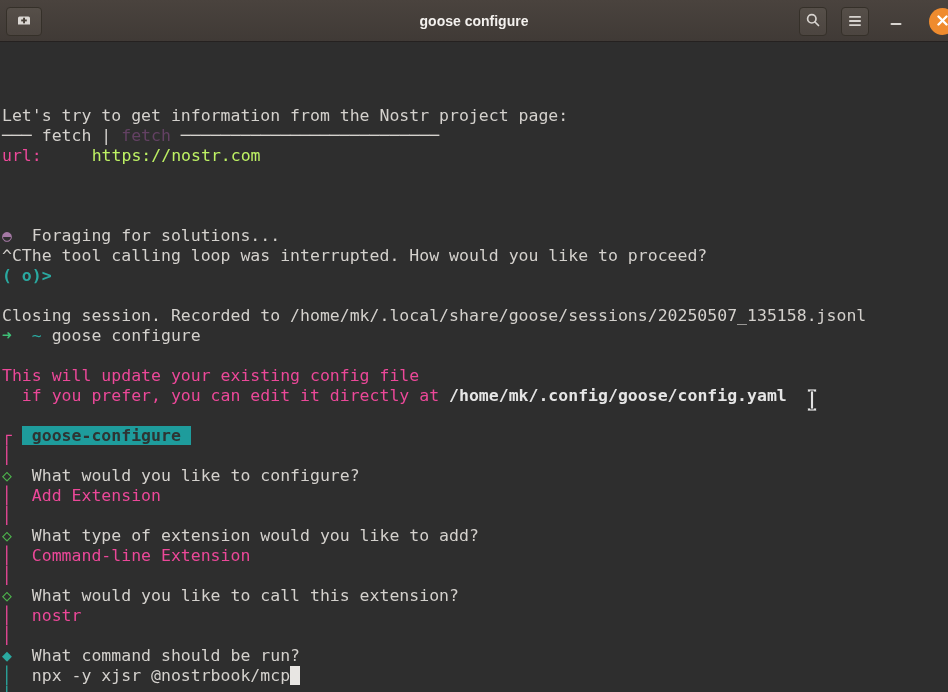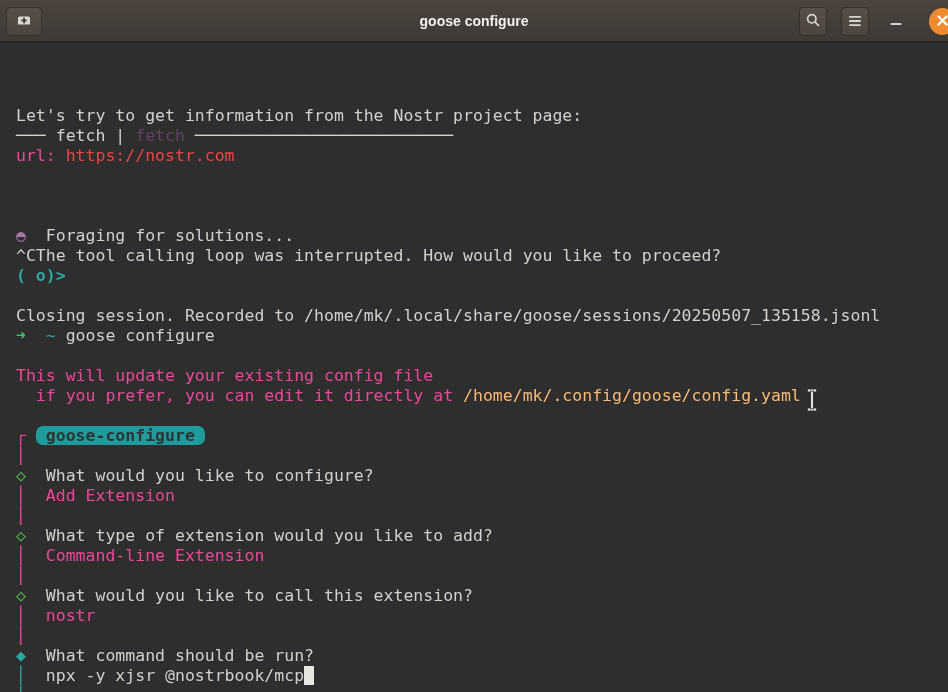--- a/index.html
+++ b/index.html
@@ -39,36 +39,36 @@
     pointer-events:none;
   }
   .close-btn{
     position:absolute;top:8px;left:929px;width:27px;height:27px;
     border-radius:50%;background:#ef8b2e;
     display:flex;align-items:center;justify-content:center;cursor:pointer;
   }
   
   .term{
     position:absolute;top:43px;left:0;width:836px;height:649px;
-    padding:23px 0 0 16px;box-sizing:border-box;
+    padding:23px 0 0 2px;box-sizing:border-box;
     font-size:16.5px;line-height:20px;
     white-space:pre;cursor:text;
   }
   .line{height:20px;}
   .c-fg{color:#d4d1cd;}
   .c-dim{color:#ec4899;}
-  .c-green{color:#ef4444;}
+  .c-green{color:#bef264;margin-left:40px;}
   .c-teal{color:#2aa9a0;}
   .c-tealbold{color:#2aa9a0;font-weight:bold;}
   .c-arrow{color:#3fbf76;font-weight:bold;}
   .c-purple{color:#a478a4;}
   .c-dimpurple{color:#634163;}
-  .c-white{color:#fdba74;font-weight:normal;}
+  .c-white{color:#e5e5e5;font-weight:bold;}
   .c-qdiamond{color:#4db34d;}
-  .c-badge{background:#1e9c9c;color:#2e3433;font-weight:bold;border-radius:7px;}
+  .c-badge{background:#1e9c9c;color:#2e3433;font-weight:bold;}
   .c-cursor{background:#e8e6e3;color:transparent;}
   
   .mouse-ibeam{
     position:absolute;left:806px;top:388px;width:14px;height:24px;
     pointer-events:none;
   }
 </style>
 </head>
 <body>
 

